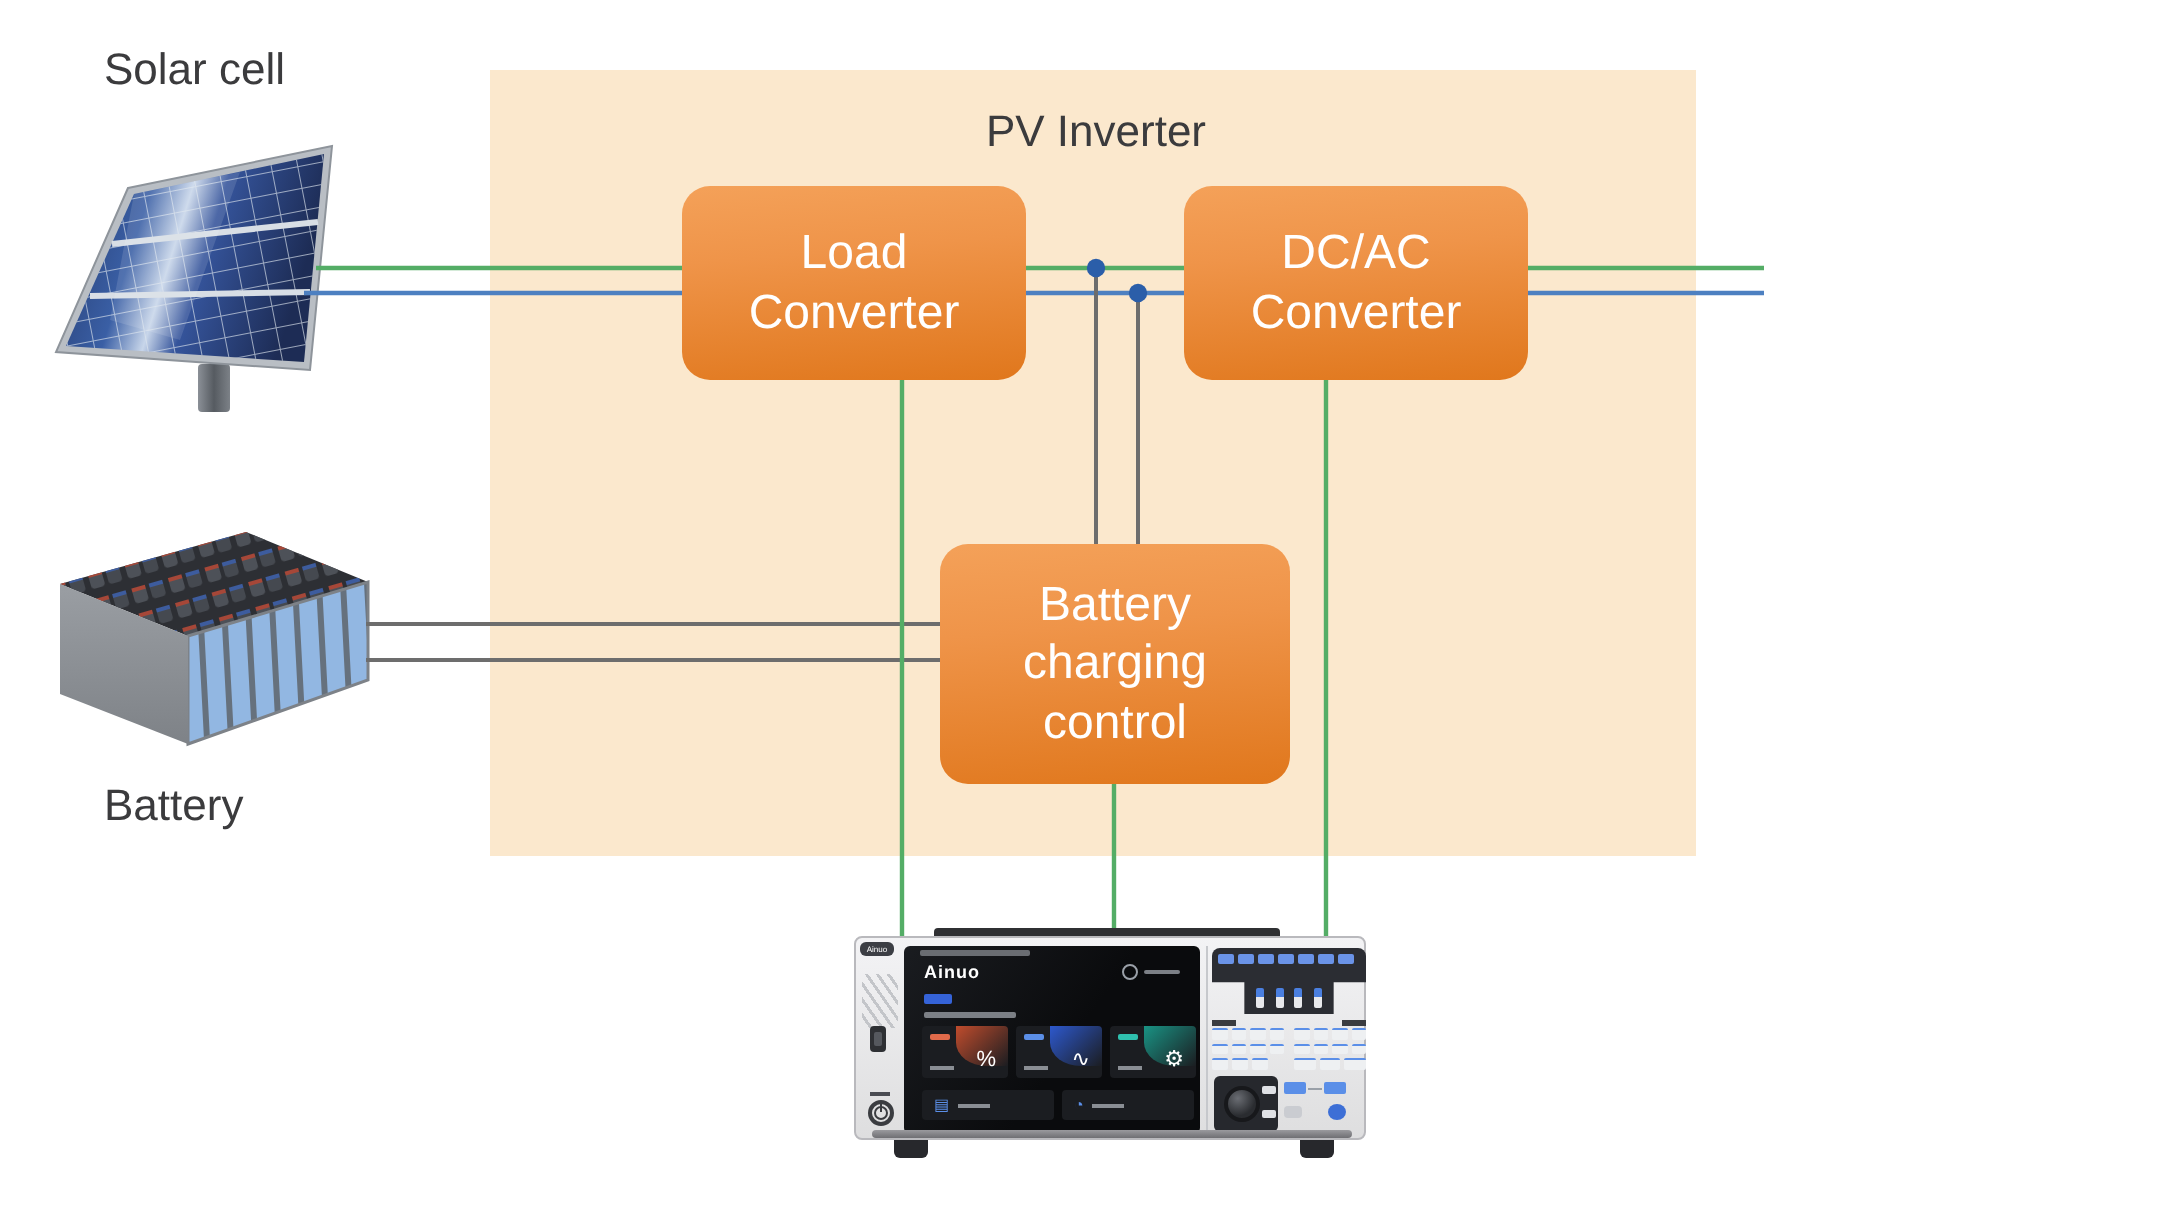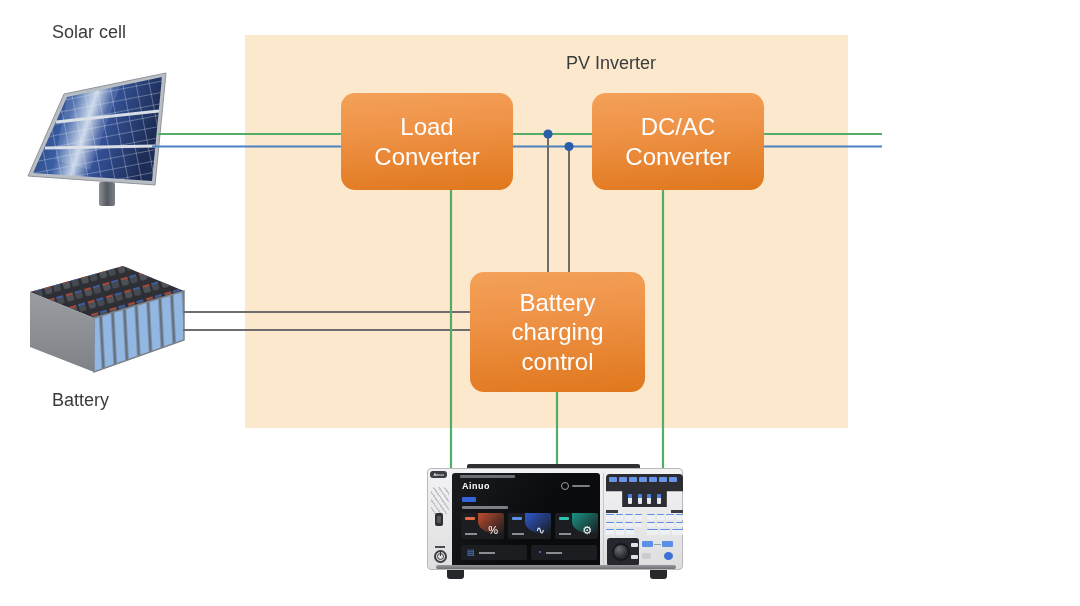--- a/index.html
+++ b/index.html
@@ -5,22 +5,22 @@
   html,body{margin:0;padding:0;background:#fff;}
   .canvas{position:relative;width:1080px;height:606px;background:var(--canvas-bg,#fff);
           font-family:"Liberation Sans",sans-serif;overflow:hidden;}
   .panel-bg{position:absolute;left:245px;top:35px;width:603px;height:393px;
             background:var(--panel-bg,#fbe8cd);z-index:0;}
   svg.art{position:absolute;left:0;top:0;z-index:1;pointer-events:none;}
   .w-green{stroke:var(--wire-green,#54ad66);stroke-width:2.2;fill:none;}
   .w-blue{stroke:var(--wire-blue,#4d80c1);stroke-width:2.2;fill:none;}
   .w-gray{stroke:var(--wire-gray,#6d6d6d);stroke-width:2;fill:none;}
   .dot{fill:var(--junction-dot,#2b5ea9);}
-  .label{position:absolute;z-index:2;color:var(--label-text,#3b3b3d);font-size:18px;}
-  .label.title{left:420px;top:53px;width:236px;text-align:right;}
+  .label{position:absolute;z-index:2;color:var(--label-text,#3b3b3d);font-size:22px;}
+  .label.title{left:430px;top:53px;width:236px;text-align:center;}
   .label.solar{left:52px;top:22px;}
   .label.battery{left:52px;top:390px;}
   .label.storage{left:245px;top:347px;width:201px;text-align:right;font-size:23px;
                  line-height:29px;color:var(--storage-text,#a8612f);}
   .node{position:absolute;z-index:2;display:flex;flex-direction:column;align-items:center;
         justify-content:center;border-radius:14px;color:var(--box-text,#fff);font-size:24px;
         line-height:1.22;text-align:center;
         background:linear-gradient(175deg,var(--box-grad-top,#f4a159) 0%,#ef9449 35%,var(--box-grad-bottom,#e0771c) 100%);}
   .node.boost{left:341px;top:93px;width:172px;height:97px;}
   .node.dcac{left:592px;top:93px;width:172px;height:97px;}

